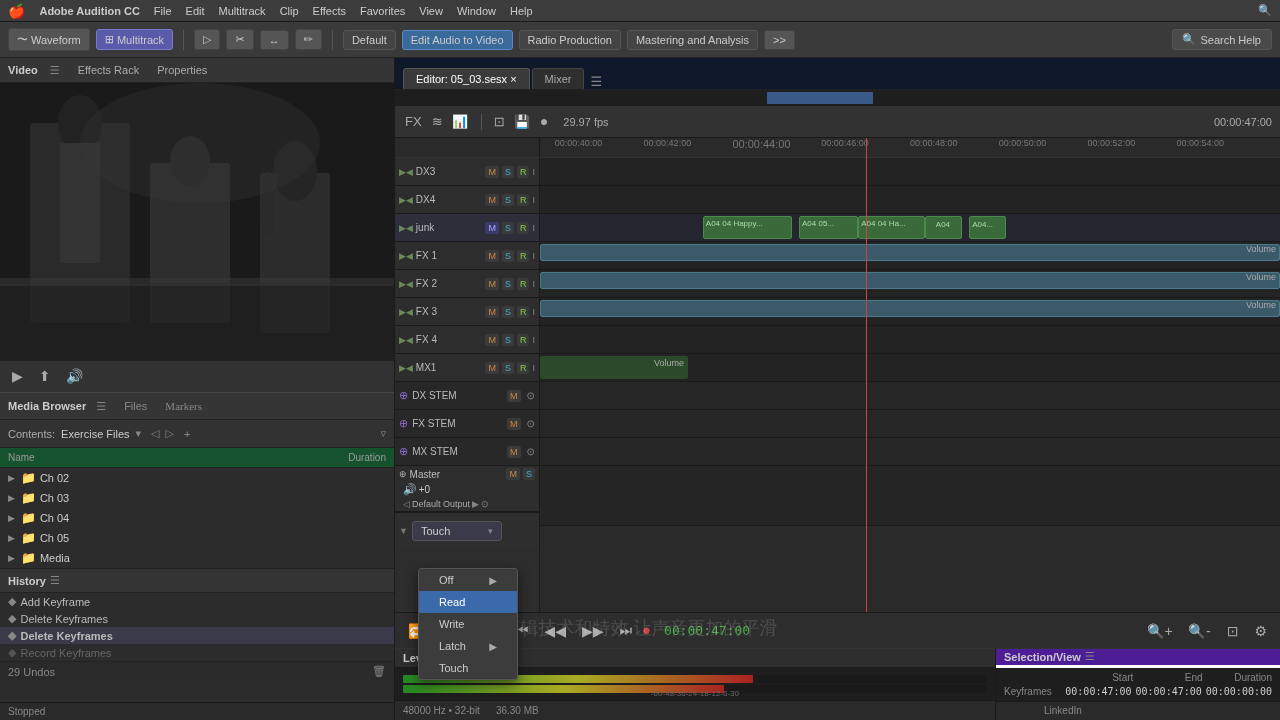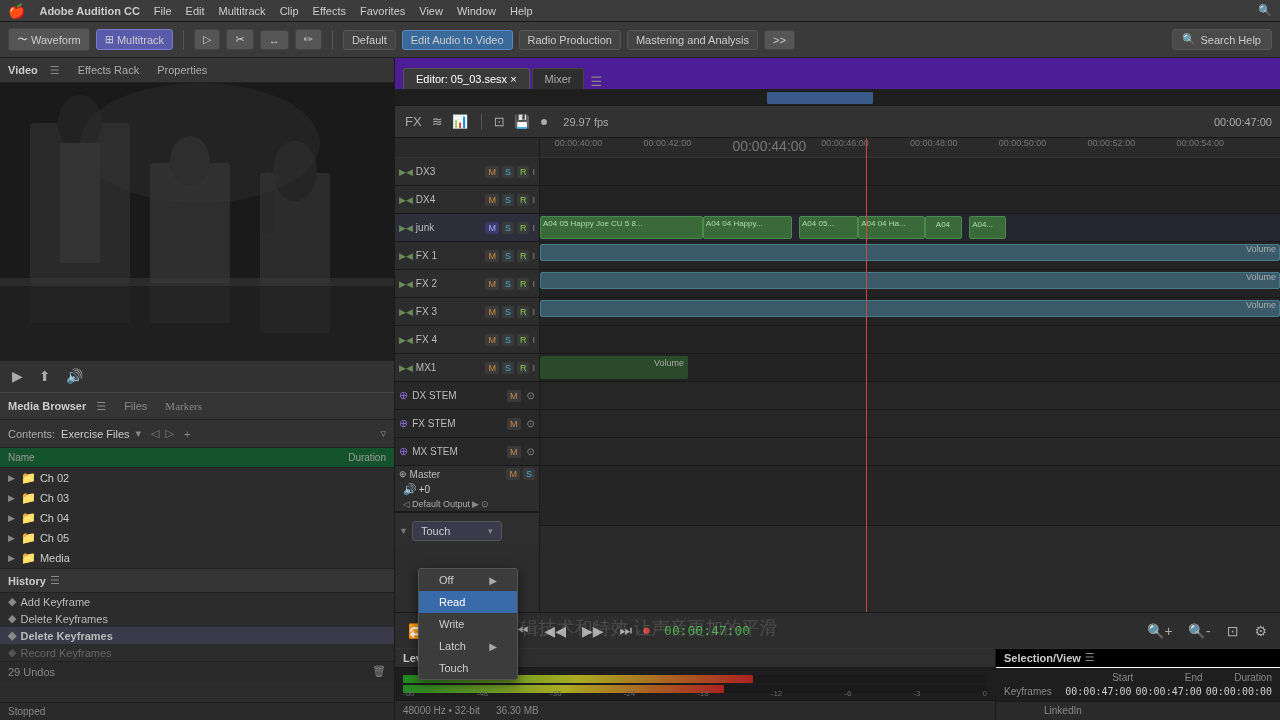--- a/index.html
+++ b/index.html
@@ -54,21 +54,21 @@
 
     
     #history { height: 150px; display: flex; flex-direction: column; background: #2c2c2c; border-top: 1px solid #222; }
     #history-header { height: 24px; background: #353535; display: flex; align-items: center; padding: 0 8px; border-bottom: 1px solid #222; }
     .history-item { display: flex; align-items: center; padding: 2px 8px; font-size: 11px; color: #bbb; cursor: pointer; gap: 4px; }
     .history-item.bold { font-weight: bold; }
     #history-footer { height: 20px; background: #2a2a2a; display: flex; align-items: center; justify-content: space-between; padding: 0 8px; border-top: 1px solid #222; }
 
     
     #editor-panel { flex: 1; display: flex; flex-direction: column; }
-    #editor-tabs { height: 32px; background: #4c1d95; display: flex; align-items: flex-end; padding: 0 8px; border-bottom: 1px solid #222; }
+    #editor-tabs { height: 32px; background: #0f172a; display: flex; align-items: flex-end; padding: 0 8px; border-bottom: 1px solid #222; }
     .editor-tab { padding: 4px 12px; font-size: 11px; color: #aaa; cursor: pointer; background: #2e2e2e; border: 1px solid #444; border-bottom: none; margin-right: 2px; border-radius: 3px 3px 0 0; }
     .editor-tab.active { background: #3a3a3a; color: #fff; border-color: #555; }
     .tl-btn { background: none; border: none; color: #aaa; cursor: pointer; font-size: 13px; padding: 2px; }
 
     .track-header { height: 28px; display: flex; align-items: center; padding: 0 4px; gap: 3px; border-bottom: 1px solid #1a1a1a; font-size: 10px; color: #bbb; }
     .track-header.tall { height: 36px; }
     .track-name { font-size: 10px; flex: 1; }
     .track-btn { font-size: 9px; color: #888; cursor: pointer; background: #3a3a3a; border: none; border-radius: 2px; padding: 1px 3px; }
     .track-btn.m { color: #cc8844; }
     .track-btn.s { color: #44aacc; }
@@ -445,38 +445,35 @@
             <span style="color:#888;font-size:9px;margin-left:-18px;pointer-events:none;">▾</span>
           </div>
 
         </div>
 
         <div style="flex:1;display:flex;flex-direction:column;overflow-x:auto;overflow-y:hidden;position:relative;">
 
           <div id="tl-ruler">
             <span style="position:absolute;left:2%;font-size:9px;color:#777;">00:00:40:00</span>
             <span style="position:absolute;left:14%;font-size:9px;color:#777;">00:00:42:00</span>
-            <span style="position:absolute;left:26%;font-size:14px;color:#777;">00:00:44:00</span>
+            <span style="position:absolute;left:26%;font-size:11px;color:#777;">00:00:44:00</span>
             <span style="position:absolute;left:38%;font-size:9px;color:#777;">00:00:46:00</span>
             <span style="position:absolute;left:50%;font-size:9px;color:#777;">00:00:48:00</span>
             <span style="position:absolute;left:62%;font-size:9px;color:#777;">00:00:50:00</span>
             <span style="position:absolute;left:74%;font-size:9px;color:#777;">00:00:52:00</span>
             <span style="position:absolute;left:86%;font-size:9px;color:#777;">00:00:54:00</span>
           </div>
 
           <div id="playhead" style="left:44%;"></div>
 
           <div class="track-content-row"></div>
 
           <div class="track-content-row"></div>
 
           <div class="track-content-row junk" style="height:28px;">
-            <div class="green-clip" style="left:0%;width:22%;">
-              <span style="font-size:8px;color:#aaddaa;padding:2px;white-space:nowrap;overflow:hidden;display:block;">A04 05 Happy Joe CU 5 8...</span>
-            </div>
             <div class="green-clip" style="left:22%;width:12%;">
               <span style="font-size:8px;color:#aaddaa;padding:2px;white-space:nowrap;overflow:hidden;display:block;">A04 04 Happy...</span>
             </div>
             <div class="green-clip" style="left:35%;width:8%;">
               <span style="font-size:8px;color:#aaddaa;padding:2px;white-space:nowrap;overflow:hidden;display:block;">A04 05...</span>
             </div>
             <div class="green-clip" style="left:43%;width:9%;">
               <span style="font-size:8px;color:#aaddaa;padding:2px;white-space:nowrap;overflow:hidden;display:block;">A04 04 Ha...</span>
             </div>
             <div class="green-clip" style="left:52%;width:5%;padding-left:8px;">
@@ -550,41 +547,41 @@
 
             <div style="height:8px;background:#1a1a1a;position:relative;border-radius:1px;">
               <div style="position:absolute;left:0;top:0;height:100%;width:60%;background:linear-gradient(to right,#228822,#aaaa22,#aa2222);border-radius:1px;"></div>
             </div>
 
             <div style="height:8px;background:#1a1a1a;position:relative;border-radius:1px;">
               <div style="position:absolute;left:0;top:0;height:100%;width:55%;background:linear-gradient(to right,#228822,#aaaa22,#aa2222);border-radius:1px;"></div>
             </div>
           </div>
 
-          <div style="position:absolute;bottom:2px;left:8px;right:8px;display:flex;justify-content:space-between;">
+          <div style="position:absolute;bottom:2px;left:8px;right:8px;display:flex;justify-content:center;">
             <span style="font-size:8px;color:#666;">-60</span>
             <span style="font-size:8px;color:#666;">-48</span>
             <span style="font-size:8px;color:#666;">-36</span>
             <span style="font-size:8px;color:#666;">-24</span>
             <span style="font-size:8px;color:#666;">-18</span>
             <span style="font-size:8px;color:#666;">-12</span>
             <span style="font-size:8px;color:#666;">-6</span>
             <span style="font-size:8px;color:#666;">-3</span>
             <span style="font-size:8px;color:#666;">0</span>
           </div>
         </div>
 
         <div style="height:20px;background:#2a2a2a;border-top:1px solid #1a1a1a;display:flex;align-items:center;padding:0 8px;gap:16px;">
           <span style="font-size:10px;color:#888;">48000 Hz • 32-bit</span>
           <span style="font-size:10px;color:#888;">36.30 MB</span>
         </div>
       </div>
 
       <div id="selection-section">
-        <div style="height:20px;background:#000000;display:flex;align-items:center;padding:0 8px;border-bottom:1px solid #ffffff;border-top:1px solid #333;">
+        <div style="height:20px;background:#4c1d95;display:flex;align-items:center;padding:0 8px;border-bottom:3px solid #ffffff;border-top:1px solid #333;">
           <span style="color:#ccc;font-weight:bold;font-size:11px;">Selection/View</span>
           <span style="color:#888;margin-left:4px;font-size:11px;">☰</span>
         </div>
         <div style="flex:1;padding:4px 0;background:#1e1e1e;">
 
           <div style="display:flex;padding:0 8px;gap:4px;margin-bottom:3px;">
             <span style="width:60px;font-size:10px;color:#666;"></span>
             <span style="flex:1;font-size:10px;color:#888;text-align:right;">Start</span>
             <span style="flex:1;font-size:10px;color:#888;text-align:right;">End</span>
             <span style="flex:1;font-size:10px;color:#888;text-align:right;">Duration</span>

